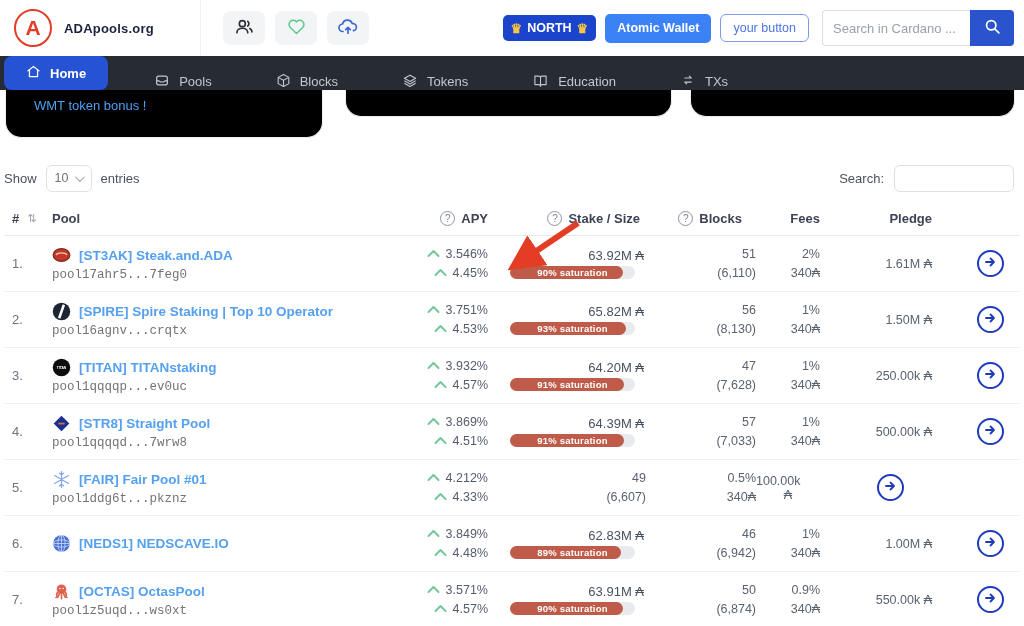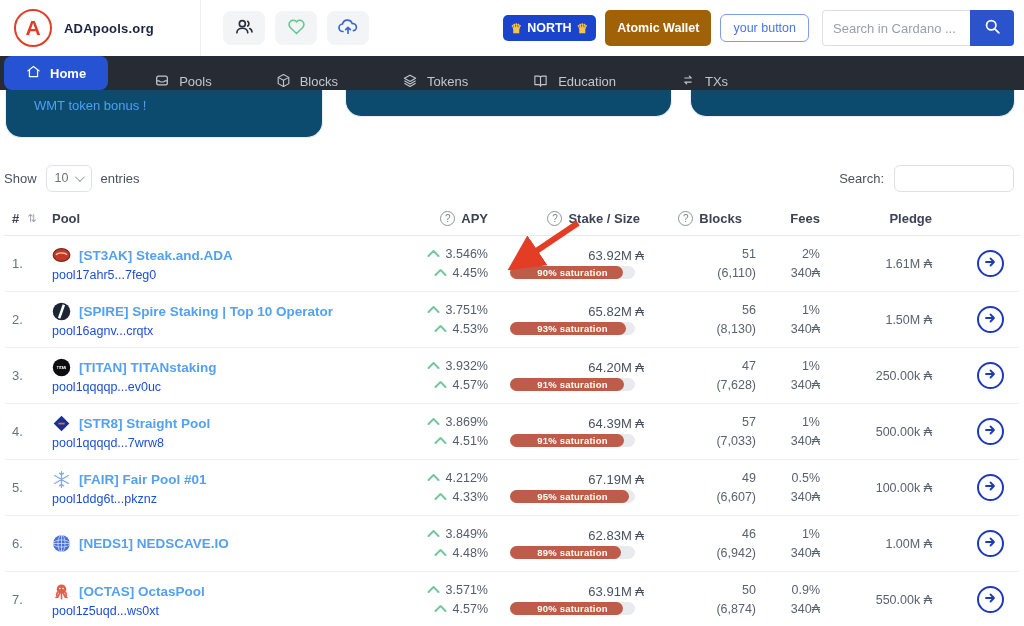--- a/index.html
+++ b/index.html
@@ -14,21 +14,21 @@
     color:#e23d28; font-weight:bold; font-size:21px; display:flex; align-items:center; justify-content:center; }
   .brand-text { font-size:13px; font-weight:bold; color:#1c2340; letter-spacing:.2px; }
   .topbar-divider { width:1px; height:56px; background:#eef0f3; margin-right:22px; }
   .icon-btns { display:flex; gap:10px; }
   .icon-btn { width:42px; height:34px; border:none; border-radius:8px; background:#f3f4f6;
     display:flex; align-items:center; justify-content:center; cursor:pointer; }
   .topbar-right { margin-left:auto; display:flex; align-items:center; gap:9px; }
   .btn-north { background:#1a44cc; color:#fff; border:none; border-radius:5px; height:26px;
     padding:0 8px; font-size:12.5px; font-weight:bold; display:flex; align-items:center; gap:5px; cursor:pointer; }
   .crown { color:#f6c544; font-size:13px; }
-  .btn-atomic { background:#a16207; color:#fff; border:none; border-radius:5px; height:36px;
+  .btn-atomic { background:#3b82f6; color:#fff; border:none; border-radius:5px; height:29px;
     padding:0 12px; font-size:12.5px; font-weight:bold; cursor:pointer; }
   .btn-your { background:#fff; color:#4a74e8; border:1px solid #7d9bef; border-radius:6px; height:28px;
     padding:0 12px; font-size:12.5px; cursor:pointer; }
   .searchbox { display:flex; align-items:center; margin-left:4px; }
   .searchbox input { width:148px; height:36px; border:1px solid #dcdfe5; border-right:none;
     border-radius:4px 0 0 4px; padding:0 10px; font-size:13px; color:#5a6170; outline:none; }
   .searchbox input::placeholder { color:#9aa0ab; }
   .btn-search { width:44px; height:36px; background:#2a53cc; border:none; border-radius:0 4px 4px 0;
     display:flex; align-items:center; justify-content:center; cursor:pointer; }
 
@@ -36,21 +36,21 @@
   .mainnav { height:34px; background:#262b34; display:flex; align-items:center; padding:0 4px; }
   .nav-item { display:flex; align-items:center; gap:9px; color:#c3c7cd; font-size:13px;
     padding:0 18px; height:34px; cursor:pointer; white-space:nowrap; }
   .nav-item + .nav-item { margin-left:28px;margin-top:17px; }
   .nav-item.active { background:#2553d3; border-radius:8px; color:#fff; font-weight:bold;
     padding:0 22px; height:34px; }
   .nav-item svg { flex:none; }
 
   
   .cards { position:relative; height:52px; }
-  .card { position:absolute; top:0; background:#0c4a6e; border:1px solid #ebeef2; border-top:none;
+  .card { position:absolute; top:0; background:#000000; border:1px solid #ebeef2; border-top:none;
     border-radius:0 0 16px 16px; }
   .card-left  { left:5px;  width:318px; height:48px; padding:6px 0 0 28px; }
   .card-mid   { left:345px; width:327px; height:27px; }
   .card-right { left:690px; width:325px; height:27px; }
   .wmt-link { color:#4da0f2; font-size:13px; text-decoration:none; cursor:pointer; }
 
   
   .controls { display:flex; align-items:center; justify-content:space-between;
     margin:22px 10px 0 4px; height:28px; }
   .show-entries { display:flex; align-items:center; gap:9px; font-size:13px; color:#4a5160; }
@@ -76,21 +76,21 @@
   .th-fees { text-align:right; }
   .th-pledge { text-align:right; padding-right:28px; }
   .qm { width:15px; height:15px; border:1.3px solid #8d939e; border-radius:50%; color:#7d838e;
     font-size:10px; font-weight:normal; display:inline-flex; align-items:center; justify-content:center; flex:none; }
 
   .trow { height:56px; border-bottom:1px solid #eef0f3; }
   .td-num { padding-left:8px; font-size:13px; color:#6b7280; }
   .pool-line1 { display:flex; align-items:center; gap:8px; }
   .picon { width:19px; height:19px; display:inline-flex; align-items:center; justify-content:center; flex:none; }
   .pool-link { font-size:13.5px; color:#55a0ef; text-decoration:none; cursor:pointer; white-space:nowrap;font-weight:bold; }
-  .pool-id { font-size:12.5px; color:#1d4ed8; margin-top:3px; }
+  .pool-id { font-size:12.5px; color:#737373; margin-top:3px;font-family:Liberation Mono, monospace; }
   .td-apy { text-align:right; }
   .apy-line { display:flex; justify-content:flex-end; align-items:center; gap:6px;
     font-size:12.5px; color:#555c6b; line-height:19px; }
   .td-stake { }
   .stake-val { text-align:right; padding-right:2px; font-size:13px; color:#4a5160; margin-bottom:3px; }
   .sat-bar { position:relative; margin-left:22px; width:125px; height:13px; background:#e8eaed; border-radius:7px; }
   .sat-fill { position:absolute; left:0; top:0; bottom:0; background:#bf5b49; border-radius:7px; }
   .sat-label { position:absolute; inset:0; display:flex; align-items:center; justify-content:center;
     font-size:9.5px; font-weight:bold; color:#fff; letter-spacing:.2px; }
   .td-blocks, .td-fees { text-align:right; font-size:12.5px; color:#5a6170; line-height:19px; }
@@ -481,27 +481,20 @@
                 </svg></span>
               <span class="v1">4.212%</span>
             </div>
             <div class="apy-line">
               <span><svg width="13" height="9" viewBox="0 0 13 9" fill="none">
                   <path d="M1.5 7 6.5 2l5 5" stroke="#74c69d" stroke-width="2" stroke-linecap="round" stroke-linejoin="round"></path>
                 </svg></span>
               <span class="v2">4.33%</span>
             </div>
           </div>
-          <div class="td-stake">
-            <div class="stake-val">67.19M ₳</div>
-            <div class="sat-bar">
-              <div class="sat-fill" style="width: 95%;"></div>
-              <span class="sat-label">95% saturation</span>
-            </div>
-          </div>
           <div class="td-blocks">
             <div class="b1">49</div>
             <div class="b2">(6,607)</div>
           </div>
           <div class="td-fees">
             <div class="f1">0.5%</div>
             <div class="f2">340₳</div>
           </div>
           <div class="td-pledge">100.00k ₳</div>
           <div class="td-action">

